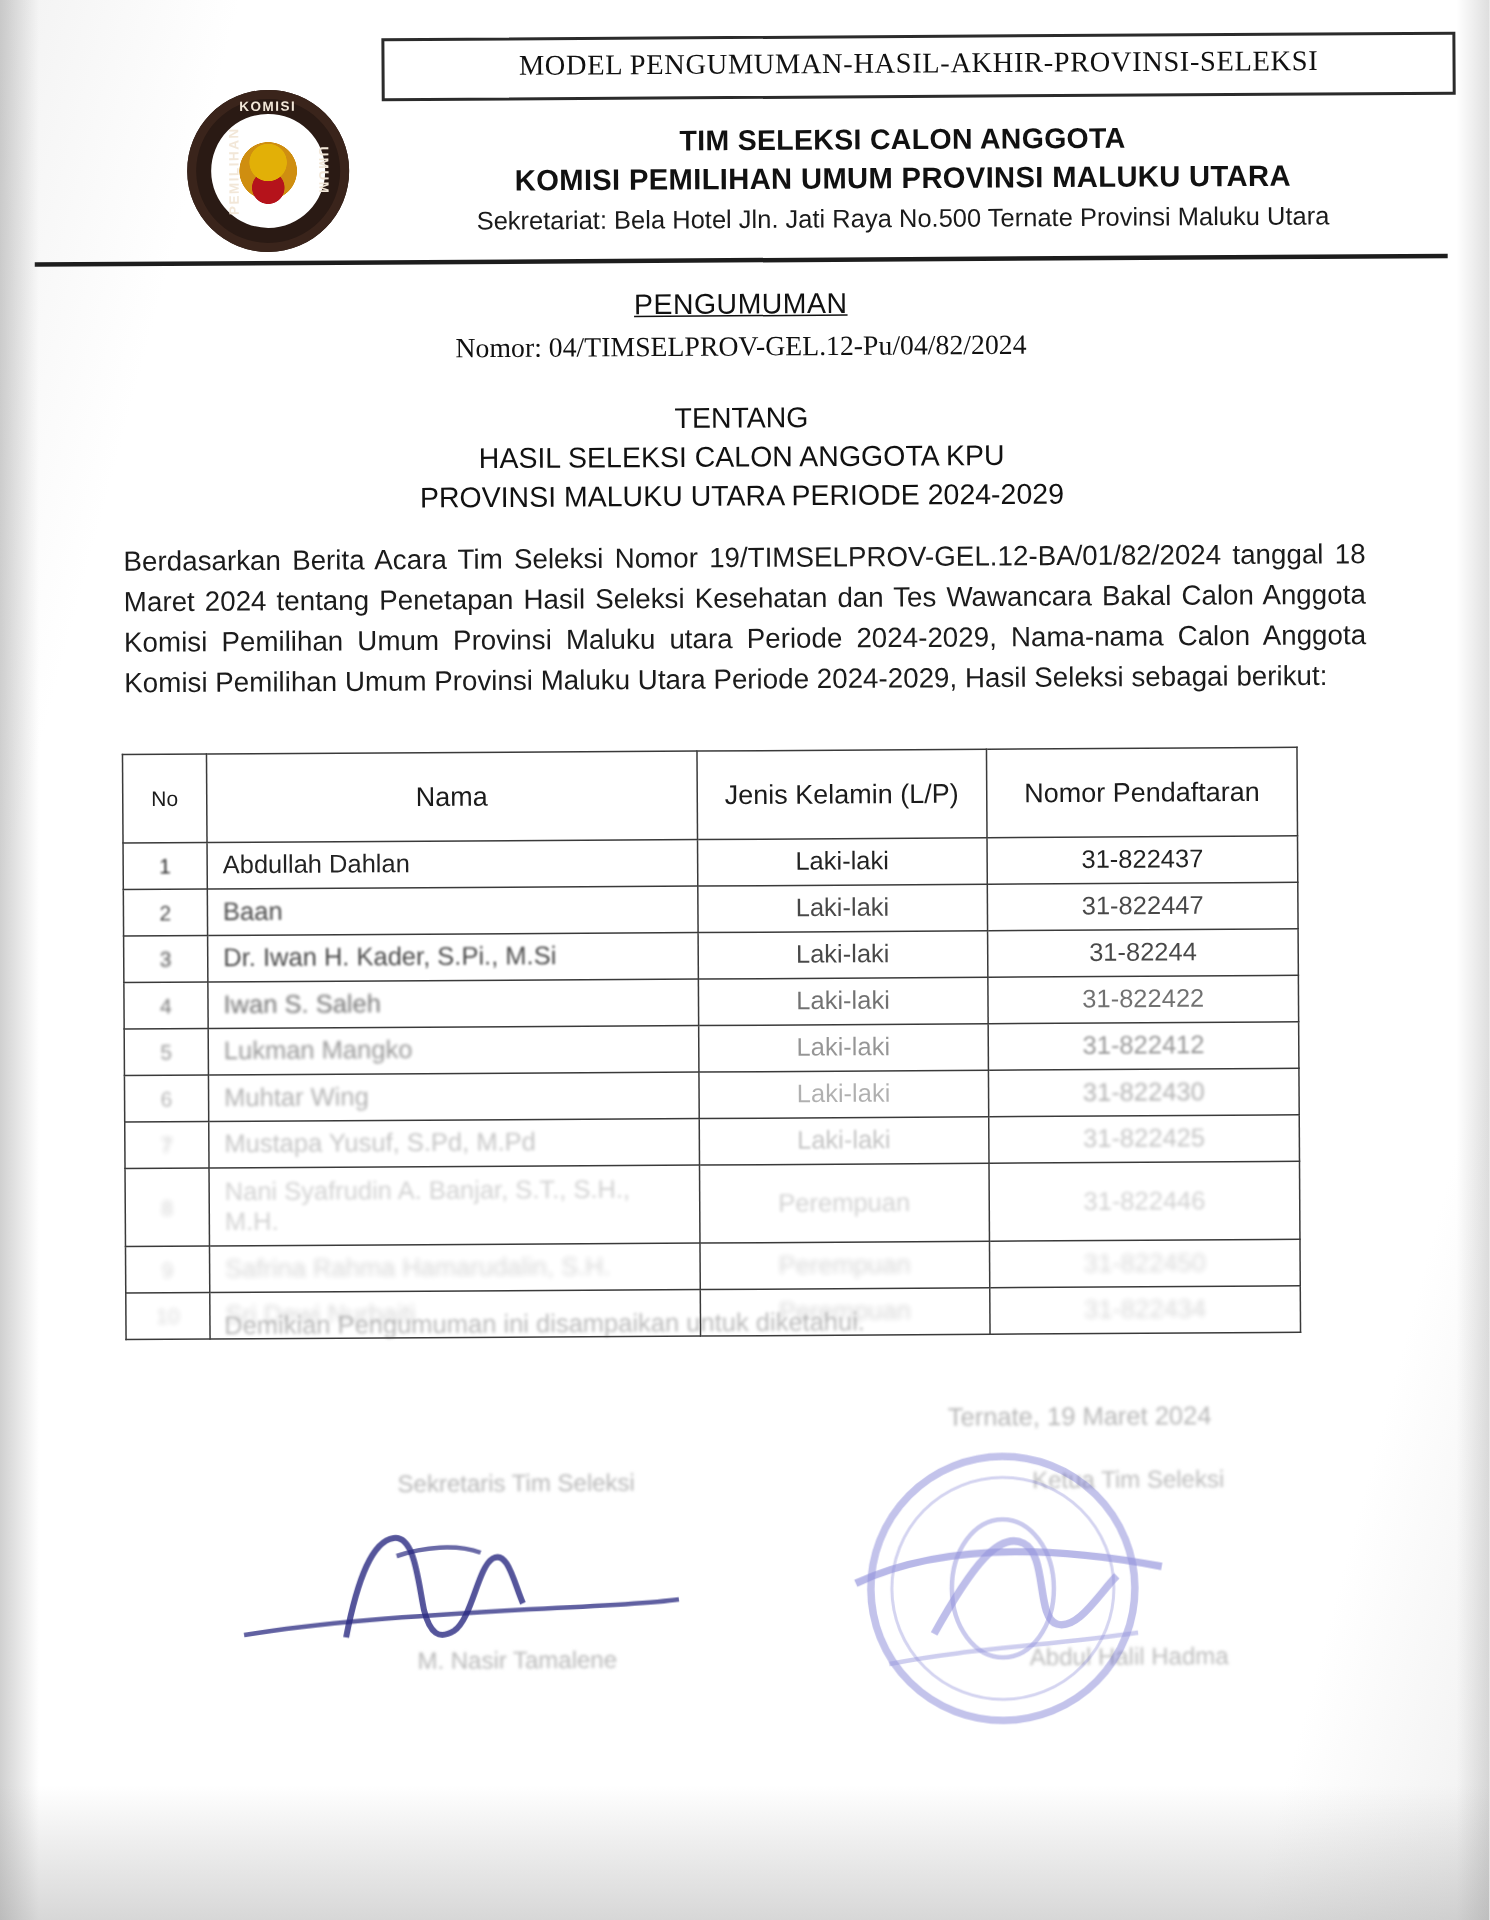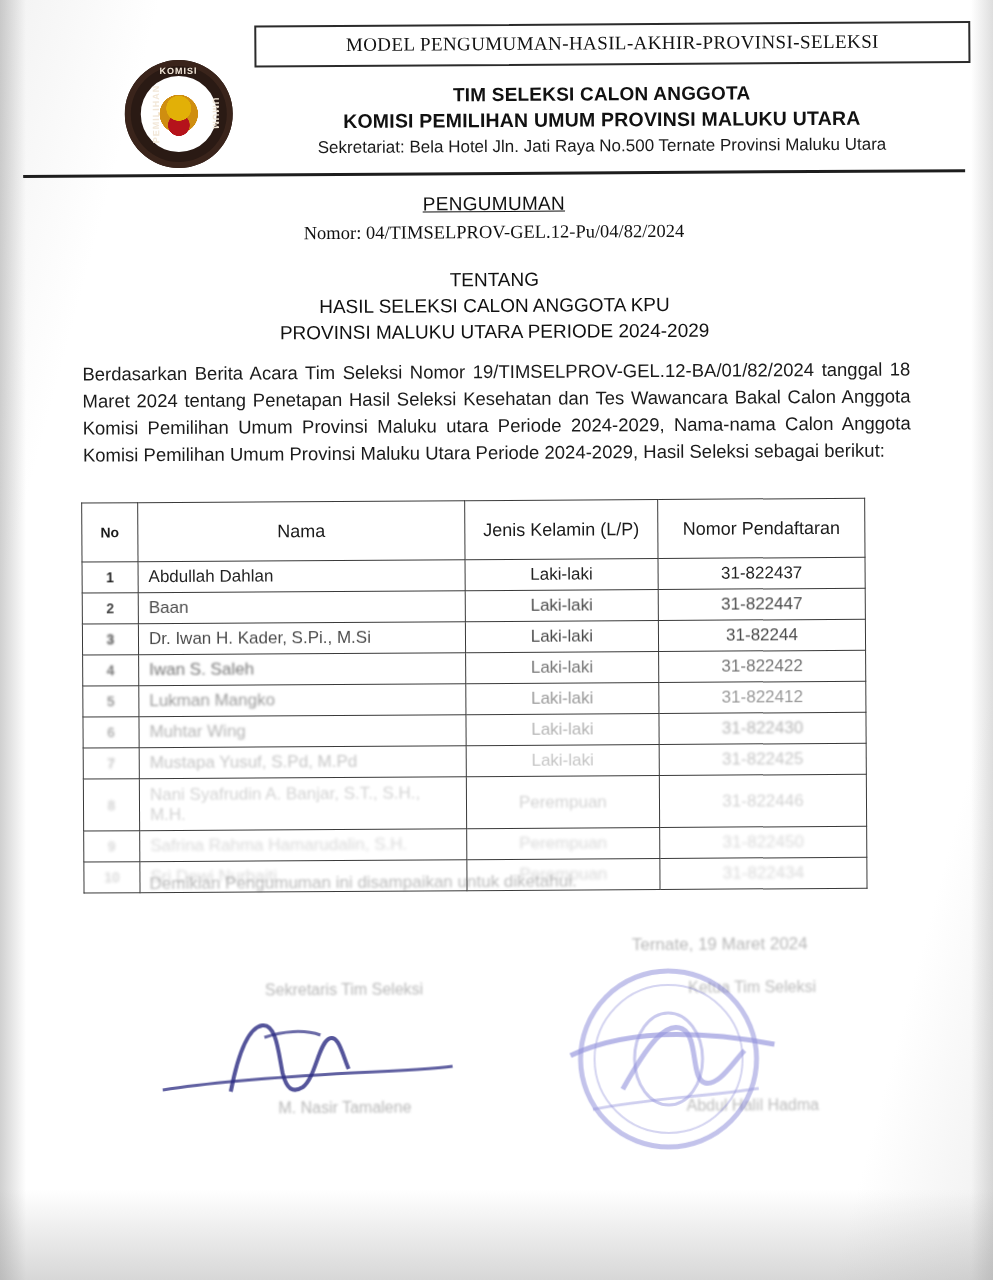--- a/index.html
+++ b/index.html
@@ -189,21 +189,21 @@
     border: 1.5px solid #3a3a3a;
     padding: 5px 6px;
     vertical-align: middle;
   }
   .tbl thead th {
     font-weight: normal;
     font-size: 18px;
     text-align: center;
     height: 48px;
   }
-  .tbl th.c-no, .tbl td.c-no { width: 46px; text-align: center; font-size: 14px; font-weight: bold; }
+  .tbl th.c-no, .tbl td.c-no { width: 46px; text-align: center; font-size: 14px; }
   .tbl th.c-nama { width: 340px; }
   .tbl td.c-nama { text-align: left; padding-left: 10px; }
   .tbl th.c-jk, .tbl td.c-jk { width: 192px; text-align: center; }
   .tbl th.c-reg, .tbl td.c-reg { width: 206px; text-align: center; }
   .tbl tbody tr { height: 26px; }
 
   
   .fade1 { opacity: 0.97; }
   .fade2 { opacity: 0.80; }
   .fade3 { opacity: 0.62; }

